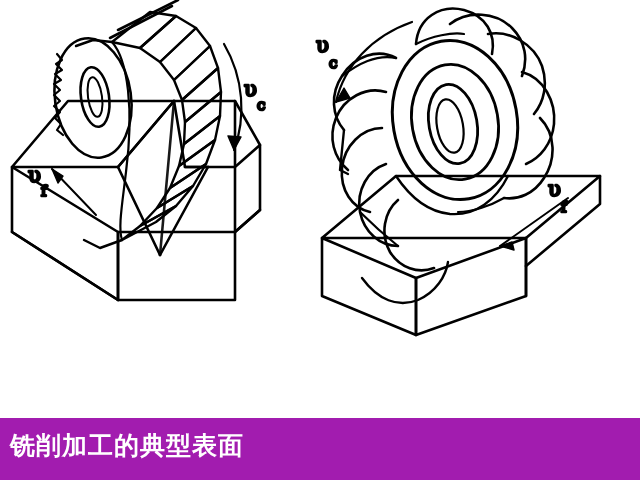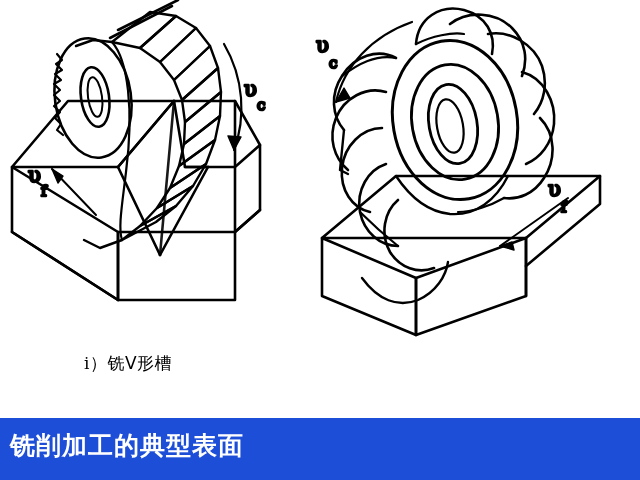--- a/index.html
+++ b/index.html
@@ -198,22 +198,19 @@
             <path d="M36 102 L44 88 L50 98 Z" fill="#000" stroke-width="1.4"></path>
           </g>
           <text class="vlabel" x="16" y="52">υ</text>
           <text class="vsub" x="29" y="68">c</text>
         </g>
       </svg>
     </div>
   </div>
 
   <div class="caption-row">
-    <div class="caption" id="caption-left">
-      <span class="cap-idx">i）</span><span>铣V形槽</span>
-    </div>
   </div>
 
-  <div id="banner" style="background: #1d4ed8;">
+  <div id="banner" style="background: #a21caf;">
     <div id="banner-title" style="color: rgb(255, 255, 255);">铣削加工的典型表面</div>
   </div>
 
 </div>
 
 </body></html>

